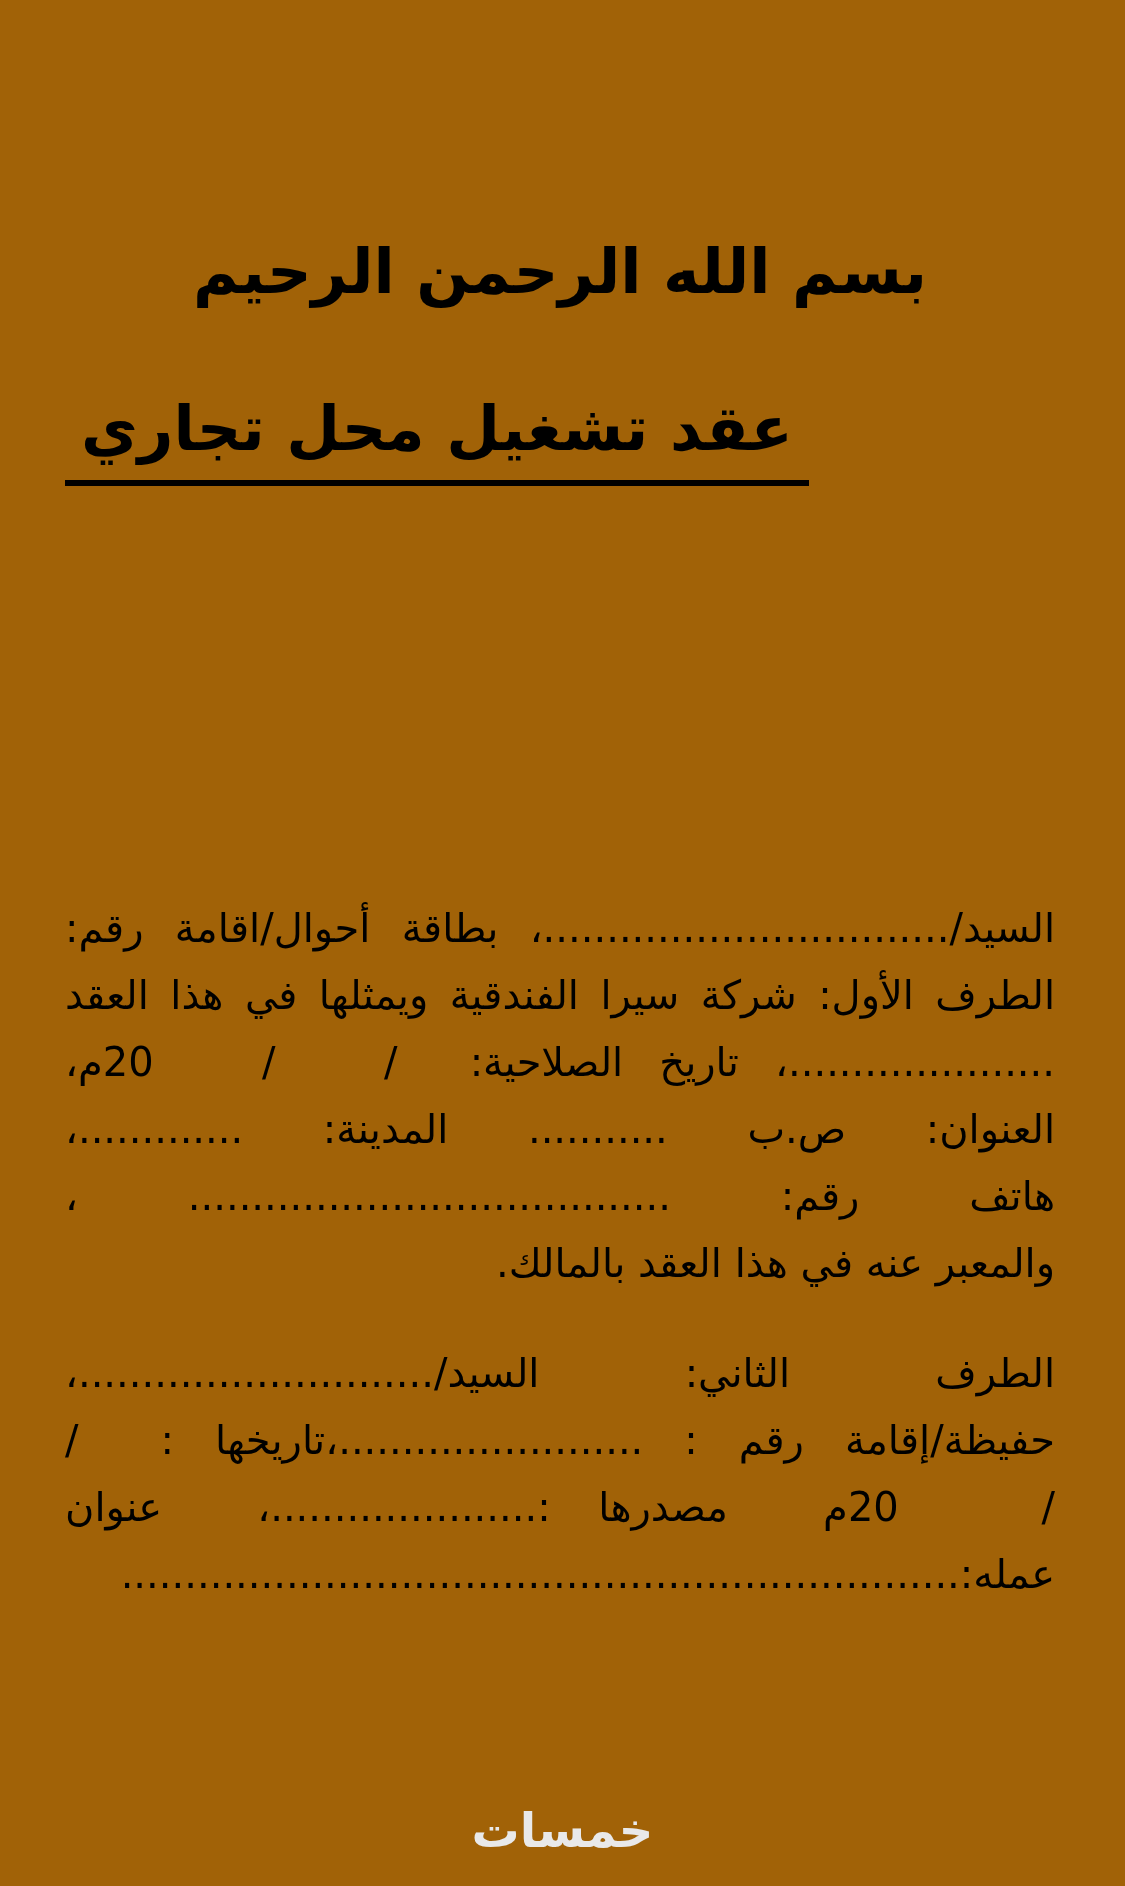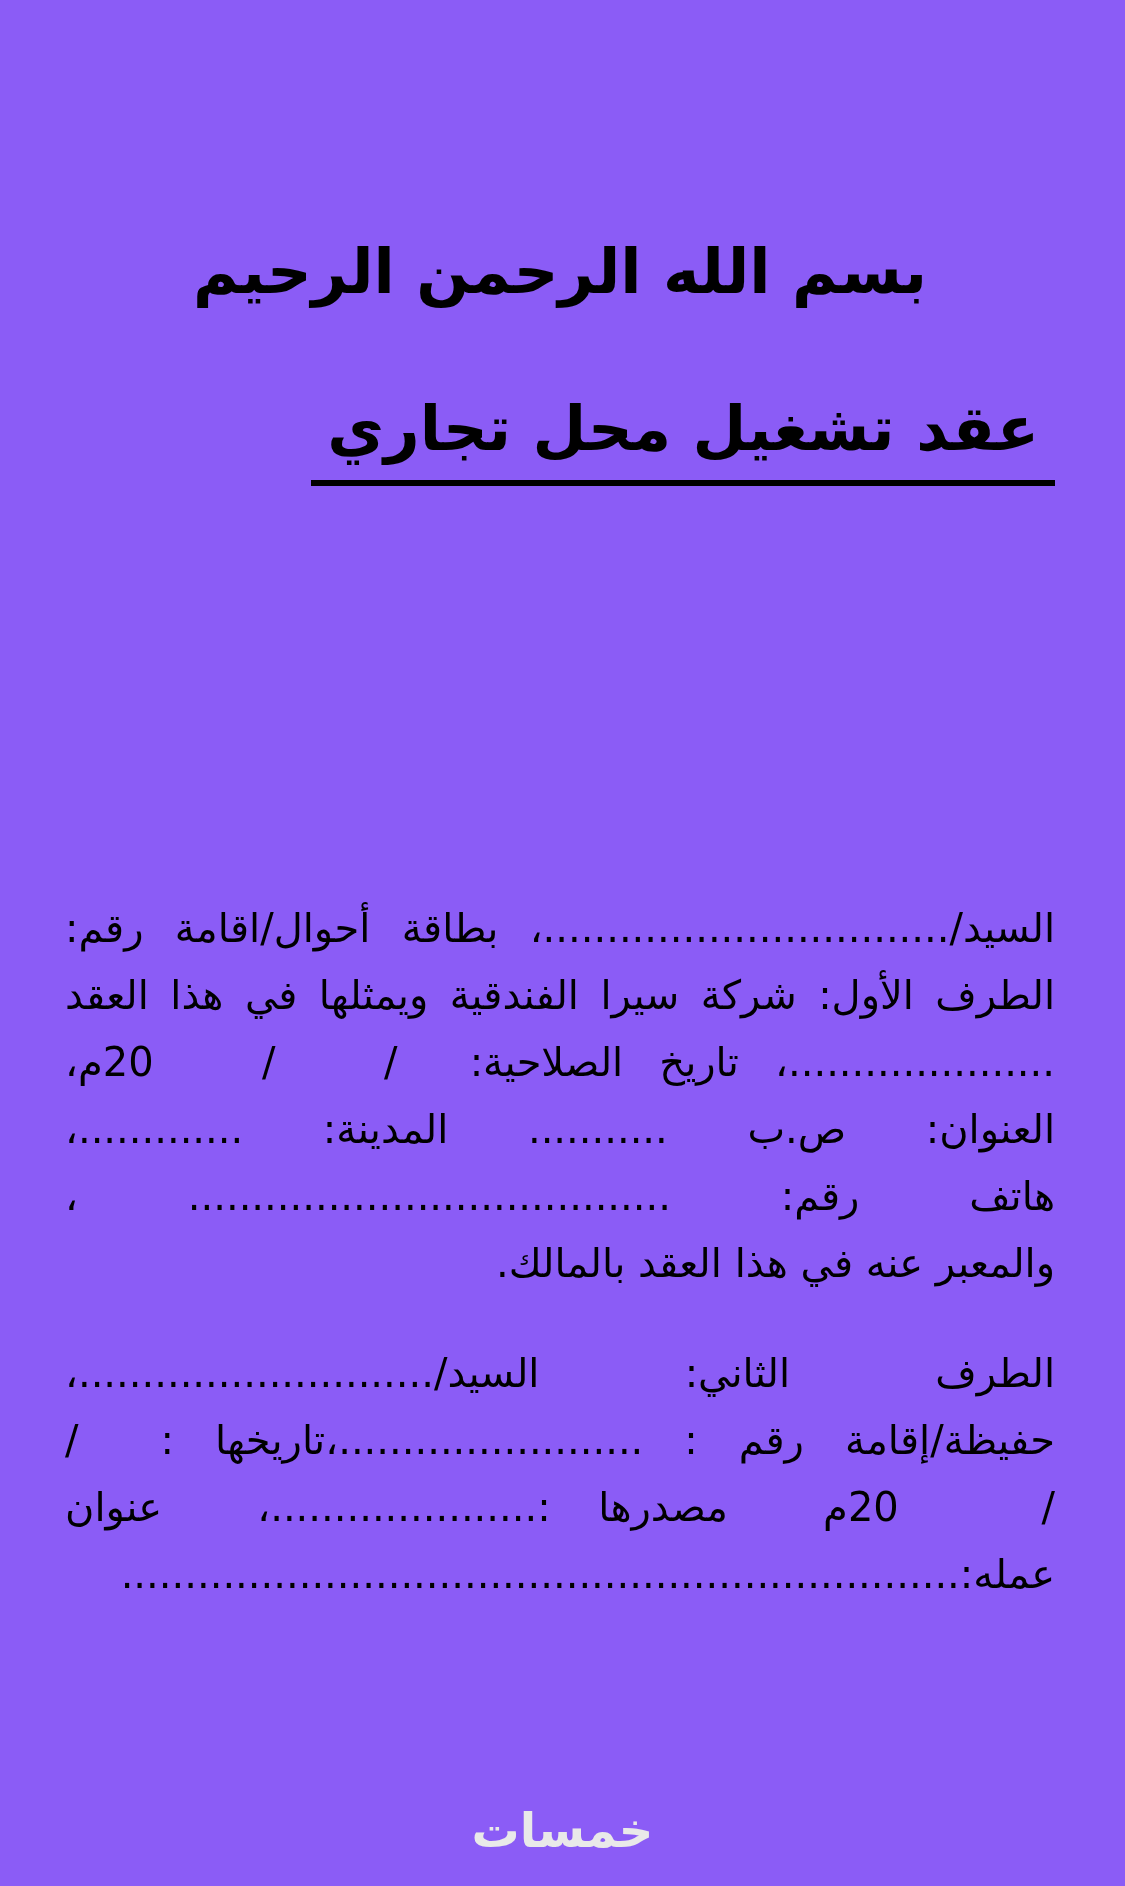--- a/index.html
+++ b/index.html
@@ -4,21 +4,21 @@
 <style>
   html, body {
     margin: 0;
     padding: 0;
     background: #ffffff;
   }
   .page {
     position: relative;
     width: 1125px;
     height: 1886px;
-    background: #8b5cf6;
+    background: #a16207;
     overflow: hidden;
     direction: rtl;
     color: #000000;
     font-family: "DejaVu Sans", sans-serif;
   }
   .bismillah {
     position: absolute;
     top: 233px;
     left: 65px;
     width: 990px;
@@ -27,21 +27,21 @@
     font-size: 62px;
     font-weight: bold;
     line-height: 1.25;
   }
   .doc-title {
     position: absolute;
     top: 390px;
     left: 65px;
     width: 990px;
     margin: 0;
-    text-align: right;
+    text-align: left;
     font-size: 62px;
     font-weight: bold;
     line-height: 1.25;
   }
   .doc-title .u {
     display: inline-block;
     border-bottom: 6px solid #000000;
     padding: 0 16px 12px 16px;
   }
   .para {

